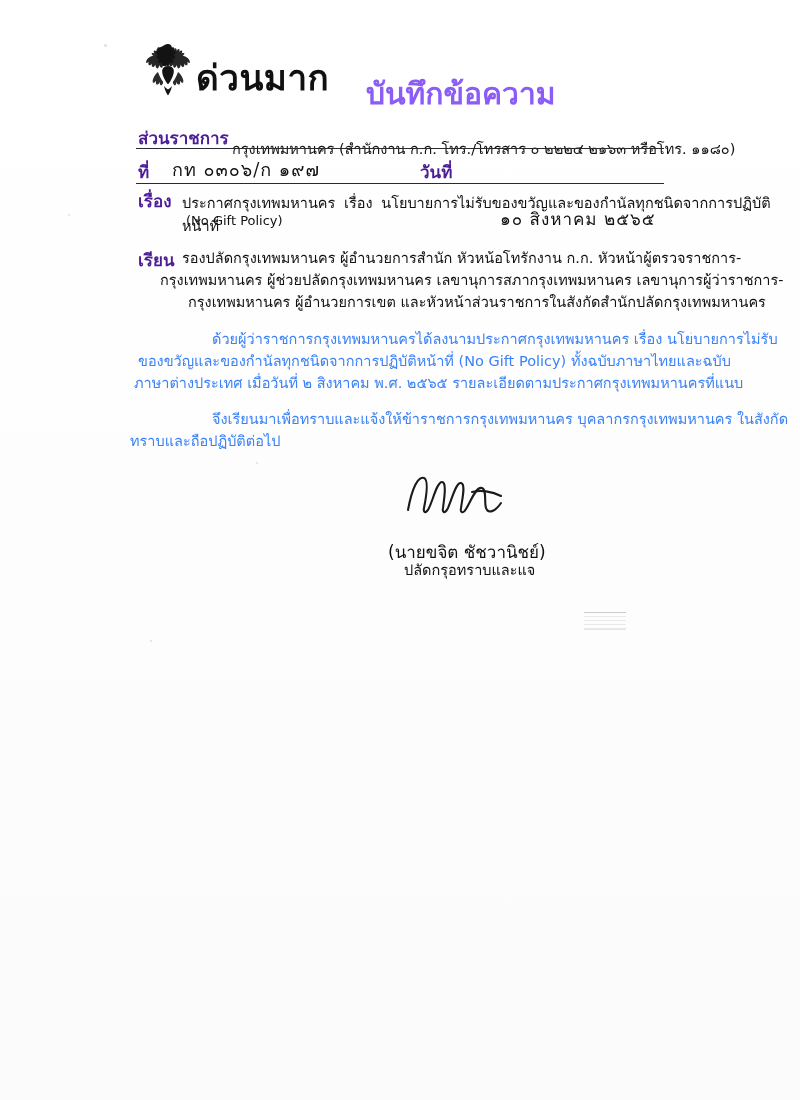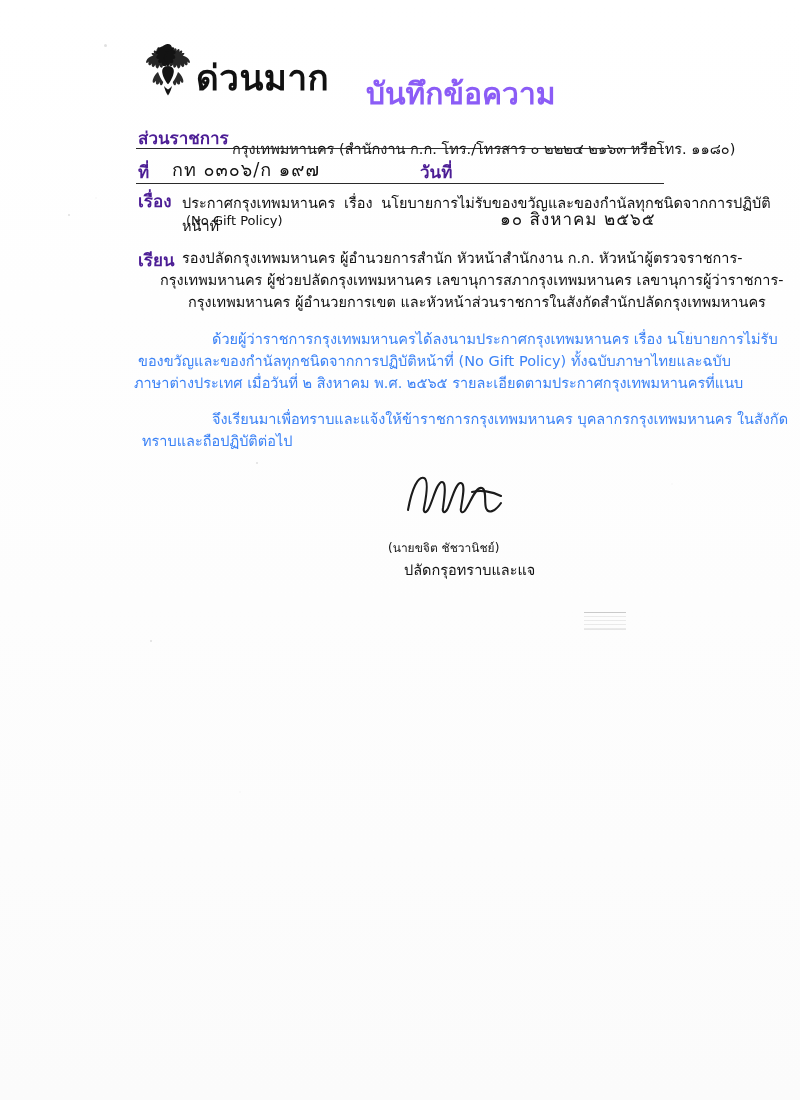--- a/index.html
+++ b/index.html
@@ -111,35 +111,35 @@
     font-size: 14.5px;
     line-height: 22px;
     color: #3b82f6;
     white-space: nowrap;
   }
   .p1-l1 { left: 212px; top: 328px; }
   .p1-l2 { left: 138px; top: 350px; }
   .p1-l3 { left: 134px; top: 372px; }
 
   .p2-l1 { left: 212px; top: 408px; }
-  .p2-l2 { left: 142px; top: 430px; }
+  .p2-l2 { left: 130px; top: 430px; }
 
   
   .signature {
     position: absolute;
     left: 402px;
     top: 470px;
     width: 110px;
     height: 52px;
   }
   .sign-name {
     position: absolute;
     left: 388px;
     top: 538px;
-    font-size: 12px;
+    font-size: 17px;
     color: #111;
   }
   .sign-role {
     position: absolute;
     left: 404px;
     top: 558px;
     font-size: 14.5px;
     color: #111;
   }
 
@@ -192,21 +192,21 @@
   <div class="hand row-no-value">กท ๐๓๐๖/ก ๑๙๗</div>
   <div class="label row-date-label">วันที่</div>
   <div class="hand row-date-value">๑๐  สิงหาคม  ๒๕๖๕</div>
   <div class="rule rule-2"></div>
 
   <div class="label row-subject-label">เรื่อง</div>
   <div class="value row-subject-value">ประกาศกรุงเทพมหานคร เรื่อง นโยบายการไม่รับของขวัญและของกำนัลทุกชนิดจากการปฏิบัติหน้าที่</div>
   <div class="value row-subject-value2">(No Gift Policy)</div>
 
   <div class="label row-to-label">เรียน</div>
-  <div class="value to-line-1">รองปลัดกรุงเทพมหานคร ผู้อำนวยการสำนัก หัวหน้าสำนักงาน ก.ก. หัวหน้าผู้ตรวจราชการ-</div>
+  <div class="value to-line-1">รองปลัดกรุงเทพมหานคร ผู้อำนวยการสำนัก หัวหน้อโทรักงาน ก.ก. หัวหน้าผู้ตรวจราชการ-</div>
   <div class="value to-line-2">กรุงเทพมหานคร ผู้ช่วยปลัดกรุงเทพมหานคร เลขานุการสภากรุงเทพมหานคร เลขานุการผู้ว่าราชการ-</div>
   <div class="value to-line-3">กรุงเทพมหานคร ผู้อำนวยการเขต และหัวหน้าส่วนราชการในสังกัดสำนักปลัดกรุงเทพมหานคร</div>
 
   <div class="body-p p1-l1">ด้วยผู้ว่าราชการกรุงเทพมหานครได้ลงนามประกาศกรุงเทพมหานคร เรื่อง นโยบายการไม่รับ</div>
   <div class="body-p p1-l2">ของขวัญและของกำนัลทุกชนิดจากการปฏิบัติหน้าที่ (No Gift Policy) ทั้งฉบับภาษาไทยและฉบับ</div>
   <div class="body-p p1-l3">ภาษาต่างประเทศ เมื่อวันที่ ๒ สิงหาคม พ.ศ. ๒๕๖๕ รายละเอียดตามประกาศกรุงเทพมหานครที่แนบ</div>
 
   <div class="body-p p2-l1">จึงเรียนมาเพื่อทราบและแจ้งให้ข้าราชการกรุงเทพมหานคร บุคลากรกรุงเทพมหานคร ในสังกัด</div>
   <div class="body-p p2-l2">ทราบและถือปฏิบัติต่อไป</div>
 

